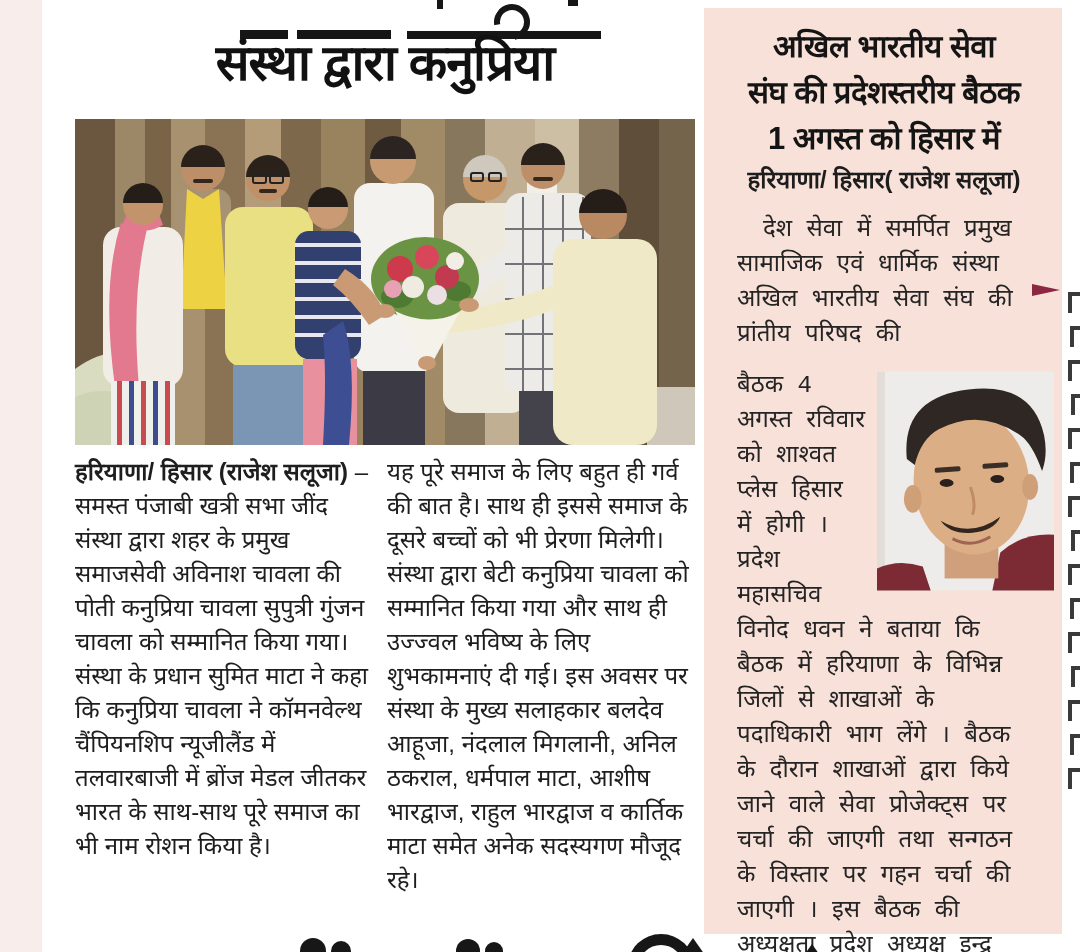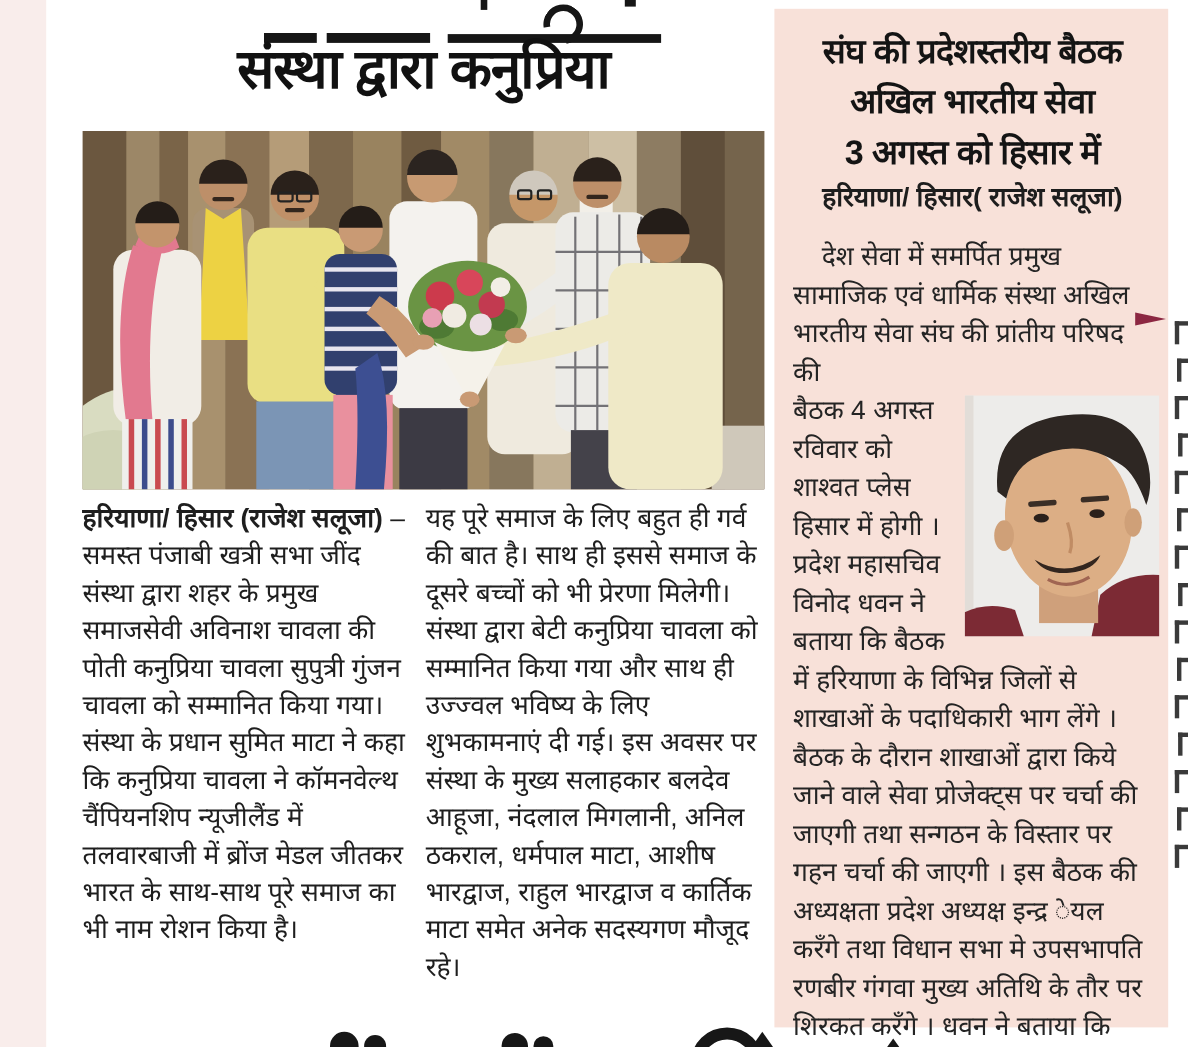--- a/index.html
+++ b/index.html
@@ -22,22 +22,22 @@
   .kicker{text-align:center;font-weight:bold;font-size:25px;line-height:34px;}
   .ff{color:#e02a1d;font-size:22px;letter-spacing:-3px;margin-right:8px;}
   .lbody{margin:0;font-size:24px;line-height:34px;color:#1e1e1e;text-align:left;}
   .lbody b{font-weight:bold;}
   
   .right-panel{position:absolute;left:704px;top:8px;width:358px;height:926px;background:#f8e1d9;
                box-sizing:border-box;padding:8px 15px 0 17px;}
   .rh{margin:8px 0 2px 0;text-align:center;font-weight:bold;color:#141414;
       font-size:31px;line-height:46px;letter-spacing:-0.5px;}
   .rh span{display:block;}
-  .r-byline{font-weight:bold;font-size:24px;line-height:32px;text-align:center;margin:2px 0 20px 0;}
-  .r-body{margin:0;font-size:24px;line-height:35px;color:#242424;}
+  .r-byline{font-weight:bold;font-size:24px;line-height:32px;text-align:center;margin:2px 0 4px 0;}
+  .r-body{margin:16px;font-size:24px;line-height:35px;color:#242424;font-family:Liberation Mono, monospace;}
   .p1{text-indent:26px;}
   .wrapblock{overflow:visible;}
   .portrait{float:right;width:177px;height:220px;margin:3px -7px 6px 10px;display:block;}
   
   .edge-mark{position:absolute;width:11px;height:17px;border-top:4px solid #3a3a3a;
              border-left:4px solid #3a3a3a;}
   .maroon-wedge{position:absolute;left:1032px;top:284px;width:0;height:0;
                 border-top:6px solid transparent;border-bottom:6px solid transparent;
                 border-left:28px solid #8c2742;}
   
@@ -193,23 +193,23 @@
         <p class="lbody"><b>हरियाणा/ हिसार (राजेश सलूजा)</b><span> – समस्त पंजाबी खत्री सभा जींद संस्था द्वारा शहर के प्रमुख समाजसेवी अविनाश चावला की पोती कनुप्रिया चावला सुपुत्री गुंजन चावला को सम्मानित किया गया। संस्था के प्रधान सुमित माटा ने कहा कि कनुप्रिया चावला ने कॉमनवेल्थ चैंपियनशिप न्यूजीलैंड में तलवारबाजी में ब्रोंज मेडल जीतकर भारत के साथ-साथ पूरे समाज का भी नाम रोशन किया है।</span></p>
       </div>
       <div class="col2">
         <p class="lbody">यह पूरे समाज के लिए बहुत ही गर्व की बात है। साथ ही इससे समाज के दूसरे बच्चों को भी प्रेरणा मिलेगी। संस्था द्वारा बेटी कनुप्रिया चावला को सम्मानित किया गया और साथ ही उज्ज्वल भविष्य के लिए शुभकामनाएं दी गई। इस अवसर पर संस्था के मुख्य सलाहकार बलदेव आहूजा, नंदलाल मिगलानी, अनिल ठकराल, धर्मपाल माटा, आशीष भारद्वाज, राहुल भारद्वाज व कार्तिक माटा समेत अनेक सदस्यगण मौजूद रहे।</p>
       </div>
     </div>
   </article>
 
   <aside class="right-panel">
     <h2 class="rh">
+      <span>अखिल भारतीय सेवा</span>
       <span>संघ की प्रदेशस्तरीय बैठक</span>
-      <span>अखिल भारतीय सेवा</span>
-      <span>3 अगस्त को हिसार में</span>
+      <span>1 अगस्त को हिसार में</span>
     </h2>
     <div class="r-byline">हरियाणा/ हिसार( राजेश सलूजा)</div>
     <p class="r-body p1">देश सेवा में समर्पित प्रमुख सामाजिक एवं धार्मिक संस्था अखिल भारतीय सेवा संघ की प्रांतीय परिषद की</p>
     <div class="wrapblock">
       <figure class="portrait">
         <svg viewBox="0 0 178 220" width="177" height="220">
           <rect width="178" height="220" fill="#edecea"></rect>
           <rect width="8" height="220" fill="#e2ddd8"></rect>
           <path d="M178 220 v-56 q-32 -2 -54 18 l-8 38 z" fill="#7c2a34"></path>
           <path d="M0 220 v-22 q22 -10 46 -2 l8 24 z" fill="#7c2a34"></path>

